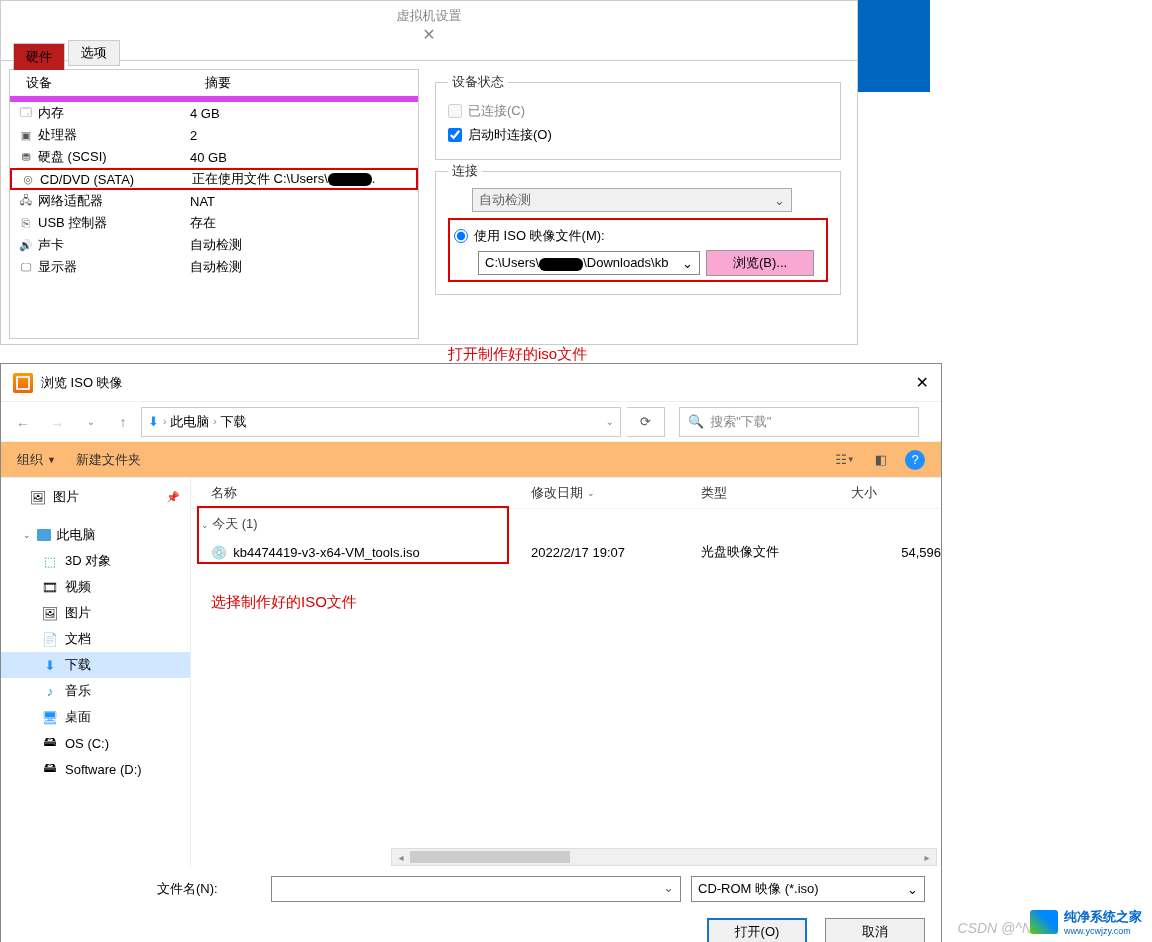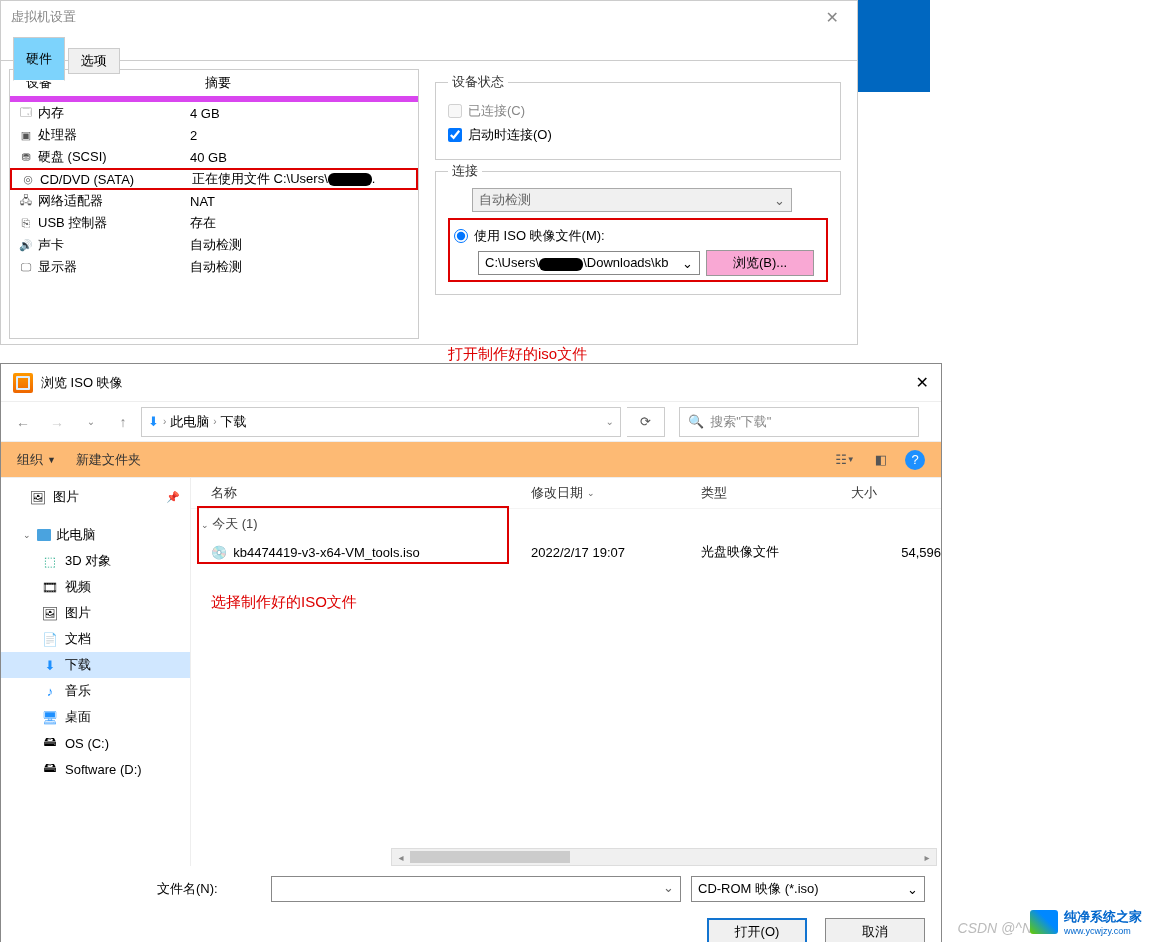--- a/index.html
+++ b/index.html
@@ -1,22 +1,22 @@
 <!DOCTYPE html>
 <html><head>
 <meta charset="utf-8">
 <style>
 * { box-sizing: border-box; margin: 0; padding: 0; font-family: "Microsoft YaHei", "Segoe UI", sans-serif; font-size: 13px; }
 body { background: #fff; width: 1152px; height: 942px; position: relative; overflow: hidden; }
 .settings-window { position: absolute; top: 0; left: 0; width: 858px; height: 345px; border: 1px solid #ccc; background: #fff; }
 .blue-strip { position: absolute; top: 0; left: 858px; width: 72px; height: 92px; background: #0067c0; }
-.win-title { display: flex; justify-content: space-between; align-items: center; padding: 6px 10px; color: #888; height: 32px; }
+.win-title { display: flex; justify-content: space-between; align-items: center; padding: 6px 10px; color: #888; height: 32px; flex-direction: column; }
 .win-title .close { font-size: 16px; color: #888; padding: 0 8px; }
 .tabs-row { padding: 4px 8px 0 12px; border-bottom: 1px solid #ccc; height: 28px; }
-.tab { display: inline-block; padding: 12px 12px; border: 1px solid #ccc; border-bottom: 1px solid #fff; background: #7dd3fc; position: relative; top: 0; margin-right: -1px; }
+.tab { display: inline-block; padding: 4px 12px; border: 1px solid #ccc; border-bottom: 1px solid #fff; background: #b91c1c; position: relative; top: 6px; margin-right: -1px; }
 .tab.inactive { border-bottom: 1px solid #ccc; background: #f0f0f0; top: 2px; padding: 3px 12px; }
 .settings-body { display: flex; padding: 8px; gap: 8px; }
 .dev-list { width: 410px; height: 270px; border: 1px solid #ccc; overflow: hidden; }
 .dev-head { display: flex; border-bottom: 6px solid #d946ef; padding: 4px 0; gap: 15px; }
 .dev-head div:first-child { width: 180px; padding-left: 16px; }
 .dev-row { display: flex; align-items: center; height: 22px; padding-left: 8px; }
 .dev-row .dev-name { width: 172px; display: flex; align-items: center; gap: 4px; }
 .dev-row .dev-summary { flex: 1; white-space: nowrap; overflow: hidden; }
 .dev-icon { width: 16px; height: 16px; display: inline-flex; align-items: center; justify-content: center; color: #555; font-size: 11px; }
 .red-box { border: 2px solid #d00; }

